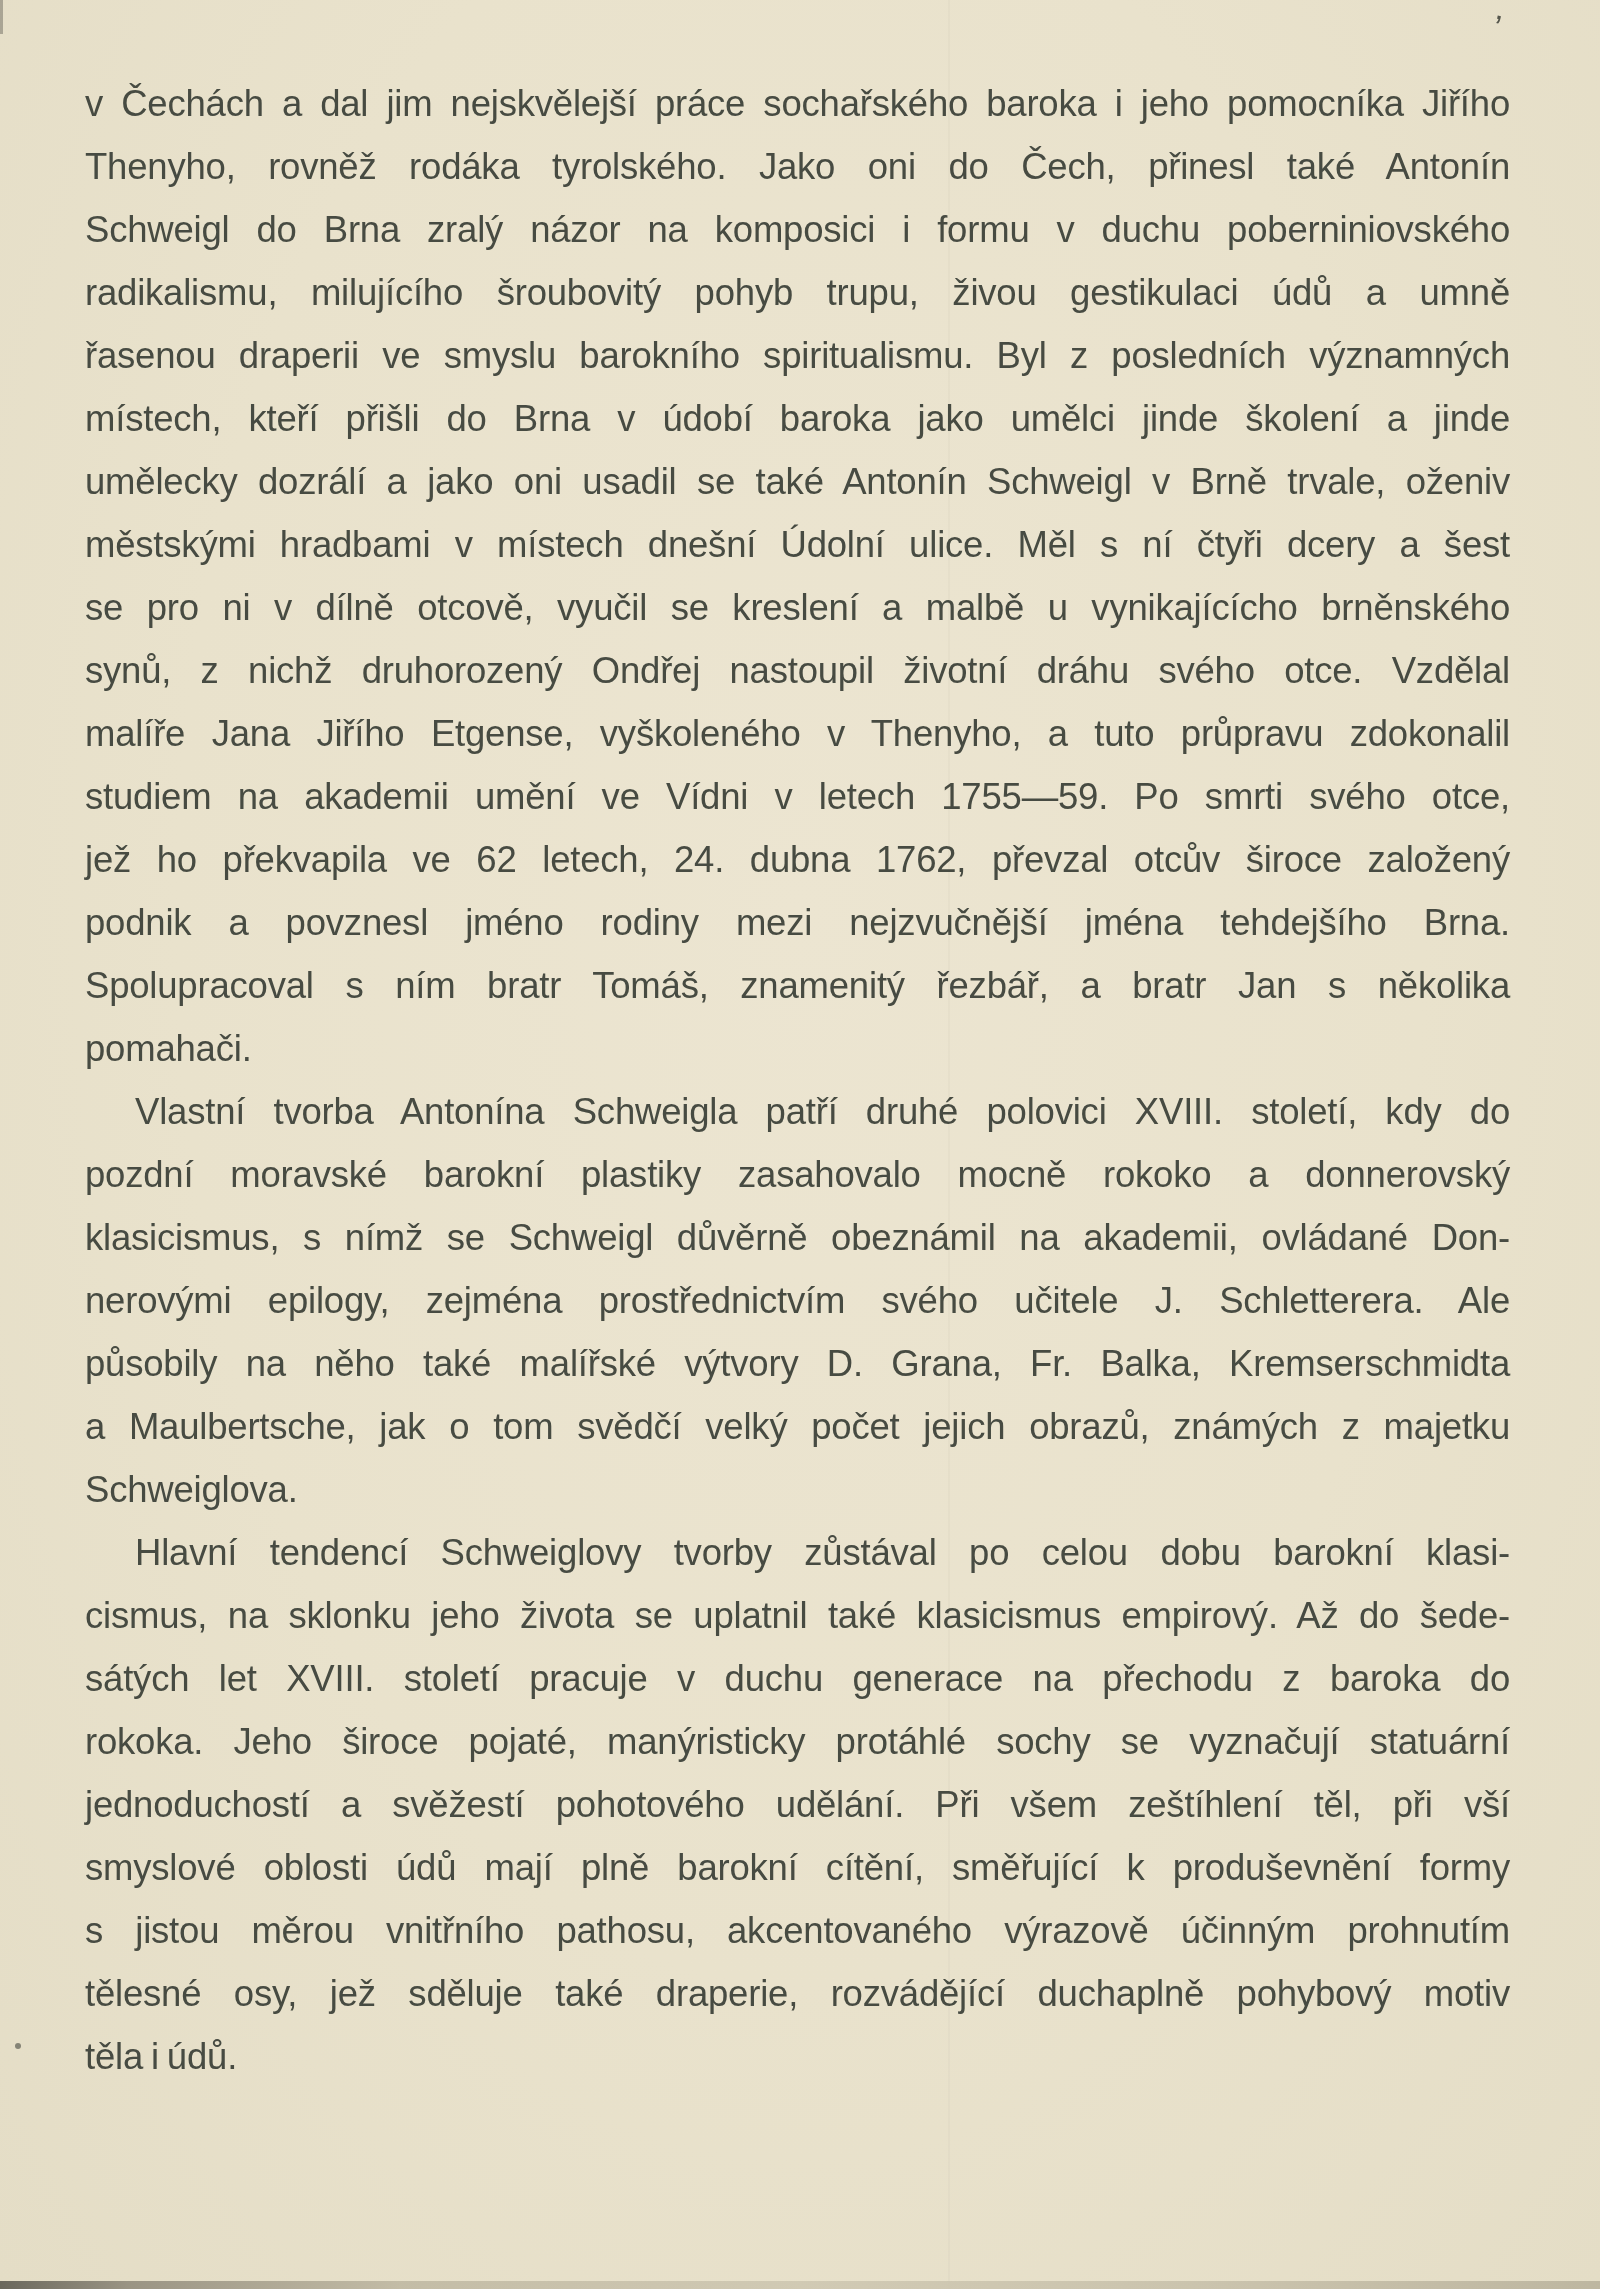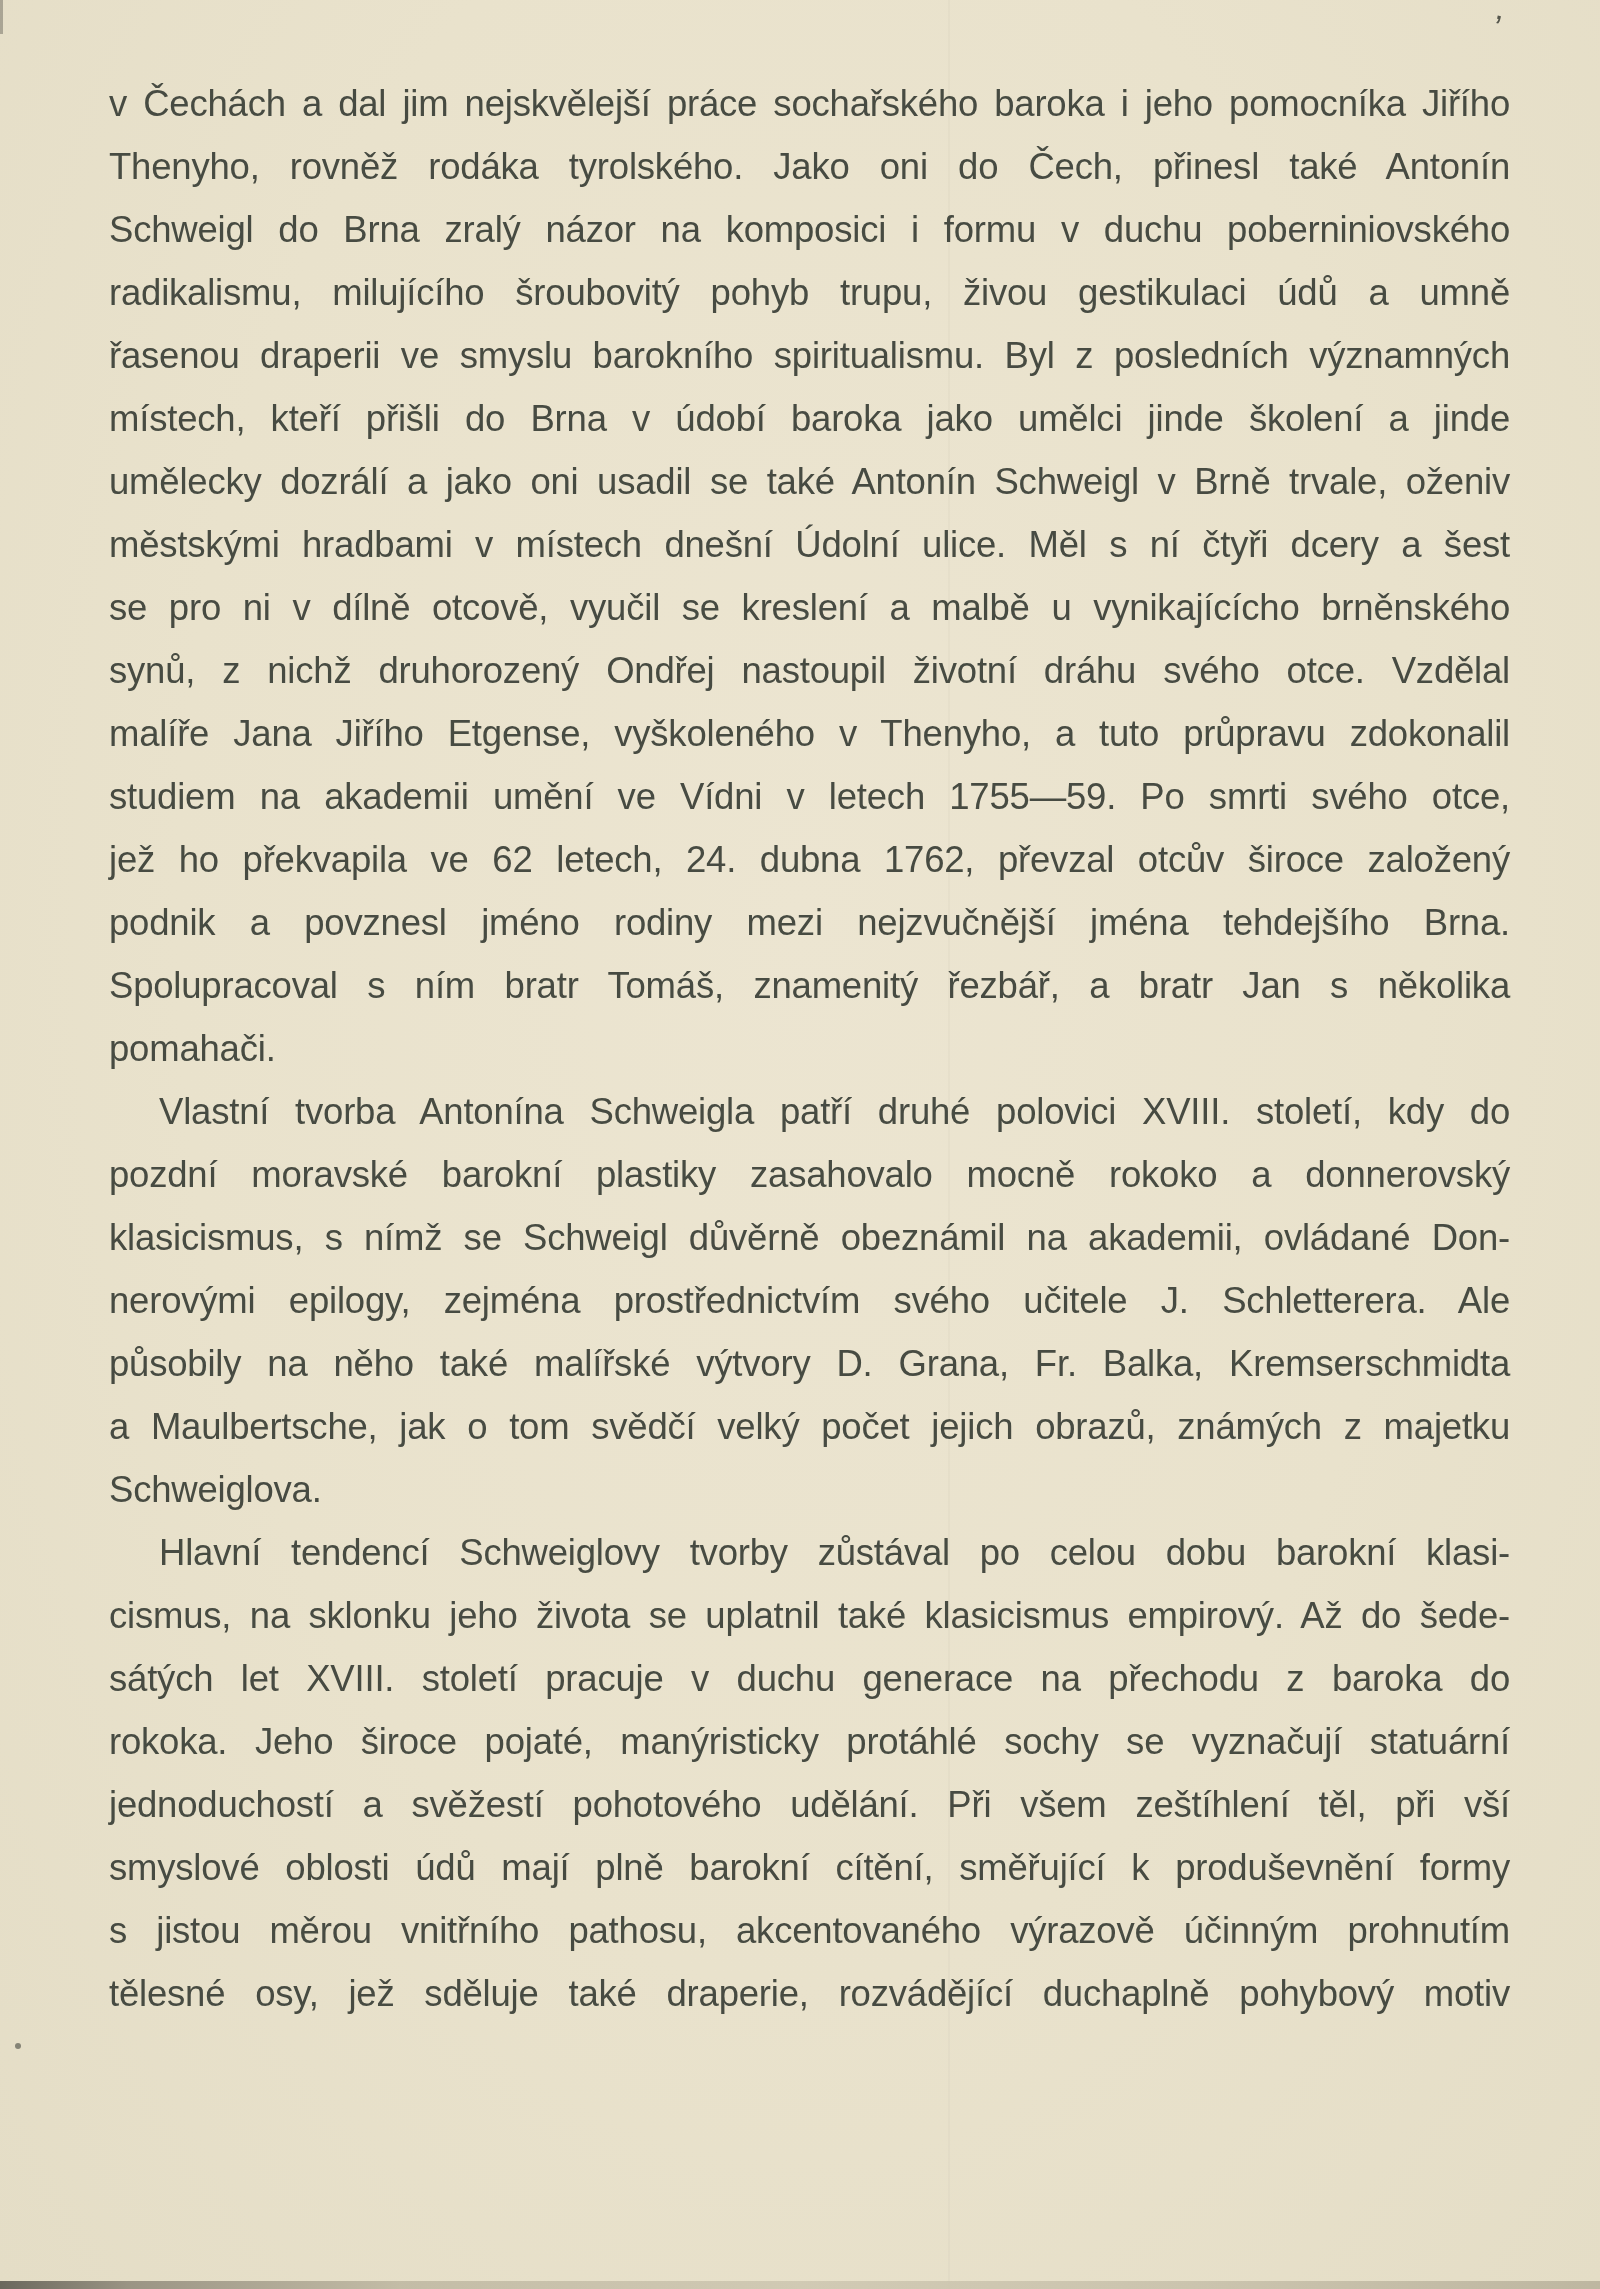--- a/index.html
+++ b/index.html
@@ -25,21 +25,20 @@
     word-spacing: -2px;
   }
   .paragraph { margin: 0; padding: 0; }
   .line {
     height: 63px;
     line-height: 63px;
     text-align: justify;
     text-align-last: justify;
     white-space: normal;
     overflow: visible;
-    margin-left: 24px;
   }
   .line.last {
     text-align: left;
     text-align-last: left;
   }
   .line.indent {
     text-indent: 50px;
   }
   
   .bottom-strip {
@@ -119,20 +118,21 @@
 
   <div class="paragraph">
     <div class="line indent">Hlavní tendencí Schweiglovy tvorby zůstával po celou dobu barokní klasi-</div>
     <div class="line">cismus, na sklonku jeho života se uplatnil také klasicismus empirový. Až do šede-</div>
     <div class="line">sátých let XVIII. století pracuje v duchu generace na přechodu z baroka do</div>
     <div class="line">rokoka. Jeho široce pojaté, manýristicky protáhlé sochy se vyznačují statuární</div>
     <div class="line">jednoduchostí a svěžestí pohotového udělání. Při všem zeštíhlení těl, při vší</div>
     <div class="line">smyslové oblosti údů mají plně barokní cítění, směřující k produševnění formy</div>
     <div class="line">s jistou měrou vnitřního pathosu, akcentovaného výrazově účinným prohnutím</div>
     <div class="line">tělesné osy, jež sděluje také draperie, rozvádějící duchaplně pohybový motiv</div>
+    <div class="line last">těla i údů.</div>
   </div>
 
 </div>
 
 <div class="mark-top-right">’</div>
 <div class="ink-speck"></div>
 <div class="corner-sliver"></div>
 <div class="bottom-strip"></div>
 
 </body></html>

